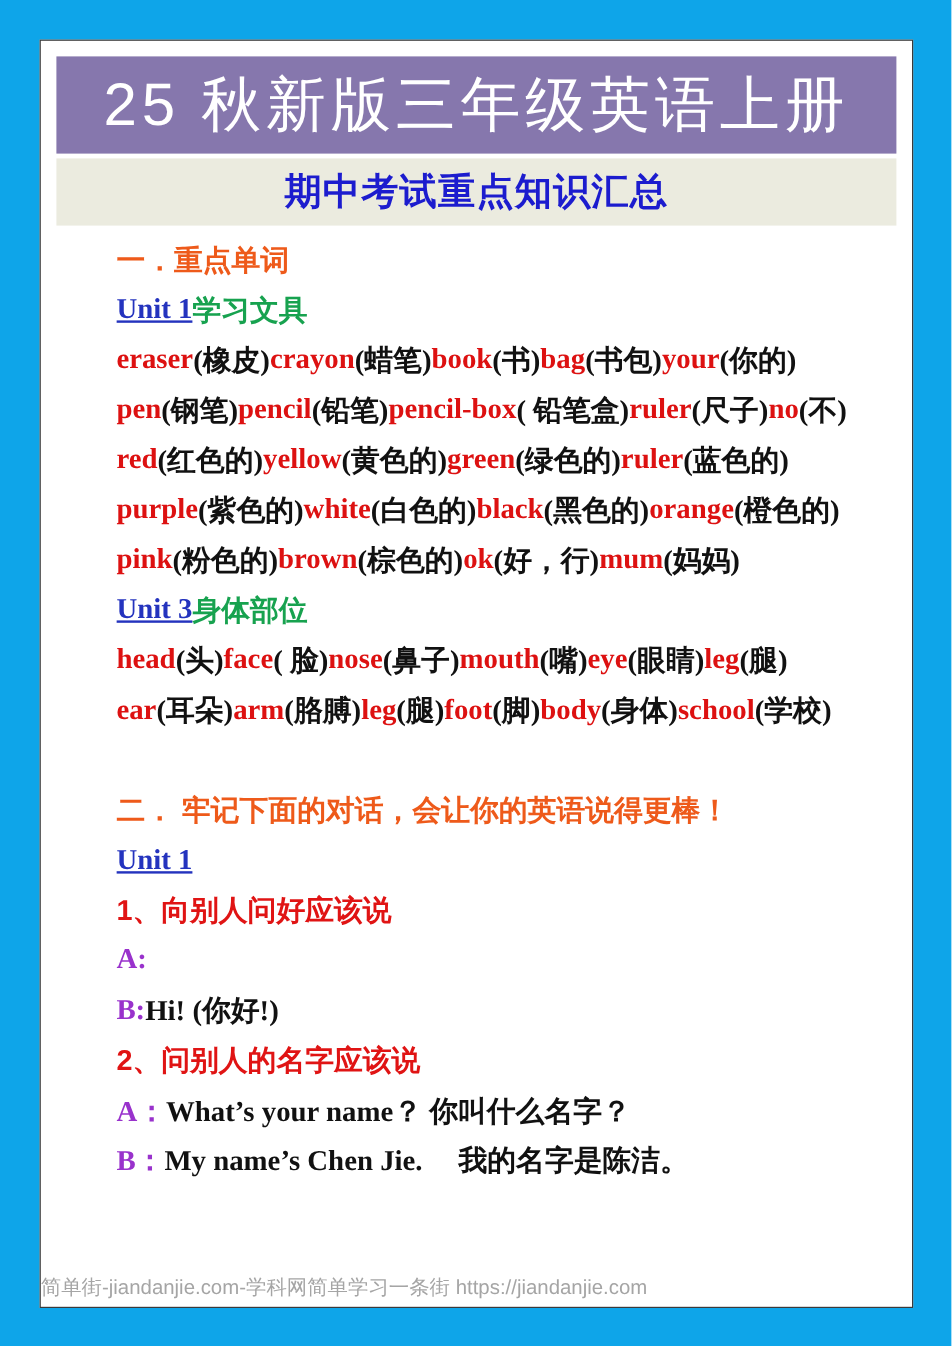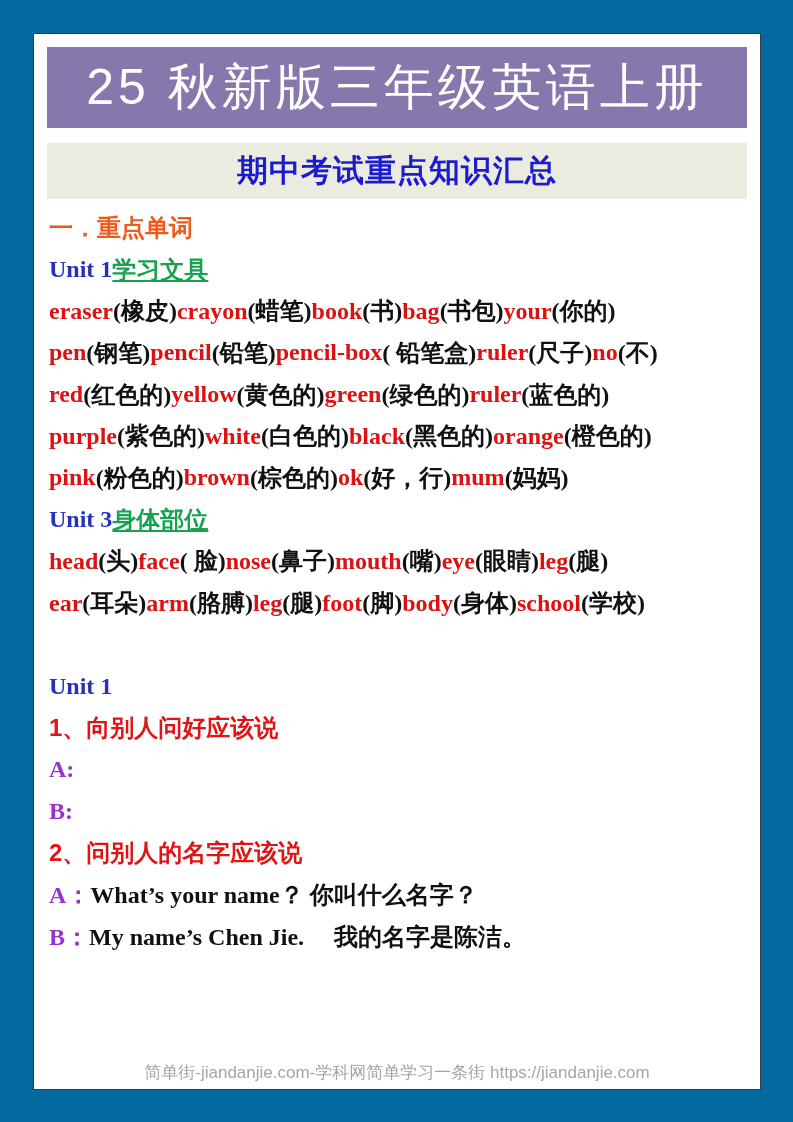--- a/index.html
+++ b/index.html
@@ -15,21 +15,21 @@
     --ink: #111111;
     --footer-gray: #A5A5A5;
     --border-col: #3A3A3A;
   }
   * { margin: 0; padding: 0; box-sizing: border-box; }
   html, body { background: #ffffff; }
   .page {
     position: relative;
     width: 793px;
     height: 1122px;
-    background: #0369a1;
+    background: #0ea5e9;
     font-family: "Liberation Serif", "DejaVu Serif", serif;
     overflow: hidden;
   }
   .sheet {
     position: absolute;
     left: 33px;
     top: 33px;
     width: 728px;
     height: 1057px;
     border: 1px solid var(--border-col);
@@ -43,21 +43,21 @@
     display: flex;
     align-items: center;
     justify-content: center;
     font-family: "Liberation Sans", "DejaVu Sans", sans-serif;
     font-size: 50px;
     letter-spacing: 4px;
     font-weight: 500;
     white-space: nowrap;
   }
   .strip {
-    margin-top: 15px;
+    margin-top: 4px;
     height: 56px;
     background: var(--strip-bg);
     display: flex;
     align-items: center;
     justify-content: center;
   }
   .strip .subtitle {
     color: var(--subtitle-text);
     font-family: "Liberation Sans", "DejaVu Sans", sans-serif;
     font-weight: bold;
@@ -71,34 +71,35 @@
   }
   .line {
     height: 41.7px;
     display: flex;
     align-items: center;
     white-space: nowrap;
     font-size: 24px;
     font-weight: bold;
     color: var(--ink);
     overflow: hidden;
+    margin-left: 48px;
   }
   .seg-en     { color: var(--red-word); }
   .seg-zh     { color: var(--ink); }
-  .seg-unit   { color: var(--blue-unit); }
-  .seg-green  { color: var(--green); font-family: "Liberation Sans","DejaVu Sans",sans-serif; text-decoration: underline; }
+  .seg-unit   { color: var(--blue-unit); text-decoration: underline; }
+  .seg-green  { color: var(--green); font-family: "Liberation Sans","DejaVu Sans",sans-serif; }
   .seg-orange { color: var(--orange); font-family: "Liberation Sans","DejaVu Sans",sans-serif; }
   .seg-red    { color: var(--red-heading); font-family: "Liberation Sans","DejaVu Sans",sans-serif; }
   .seg-purple { color: var(--purple-ab); }
   .footer {
     position: absolute;
     left: 0;
     bottom: 5px;
     width: 100%;
-    text-align: center;
+    text-align: left;
     font-family: "Liberation Sans", "DejaVu Sans", sans-serif;
     font-size: 17px;
     color: var(--footer-gray);
     white-space: nowrap;
   }
 </style>
 </head>
 <body>
 
 <div class="page">
@@ -198,30 +199,34 @@
           <span class="seg-zh">(腿) </span>
           <span class="seg-en">foot </span>
           <span class="seg-zh">(脚) </span>
           <span class="seg-en">body </span>
           <span class="seg-zh">(身体) </span>
           <span class="seg-en">school </span>
           <span class="seg-zh">(学校)</span>
         </div>
         <div class="line"></div>
         <div class="line">
+          <span class="seg-orange">二． 牢记下面的对话，会让你的英语说得更棒！</span>
+        </div>
+        <div class="line">
           <span class="seg-unit">Unit 1</span>
         </div>
         <div class="line">
           <span class="seg-red">1、向别人问好应该说</span>
         </div>
         <div class="line">
           <span class="seg-purple">A:</span>
         </div>
         <div class="line">
           <span class="seg-purple">B:</span>
+          <span class="seg-zh"> Hi!    (你好!)</span>
         </div>
         <div class="line">
           <span class="seg-red">2、问别人的名字应该说</span>
         </div>
         <div class="line">
           <span class="seg-purple">A：</span>
           <span class="seg-zh"> What’s your name？ 你叫什么名字？</span>
         </div>
         <div class="line">
           <span class="seg-purple">B：</span>

